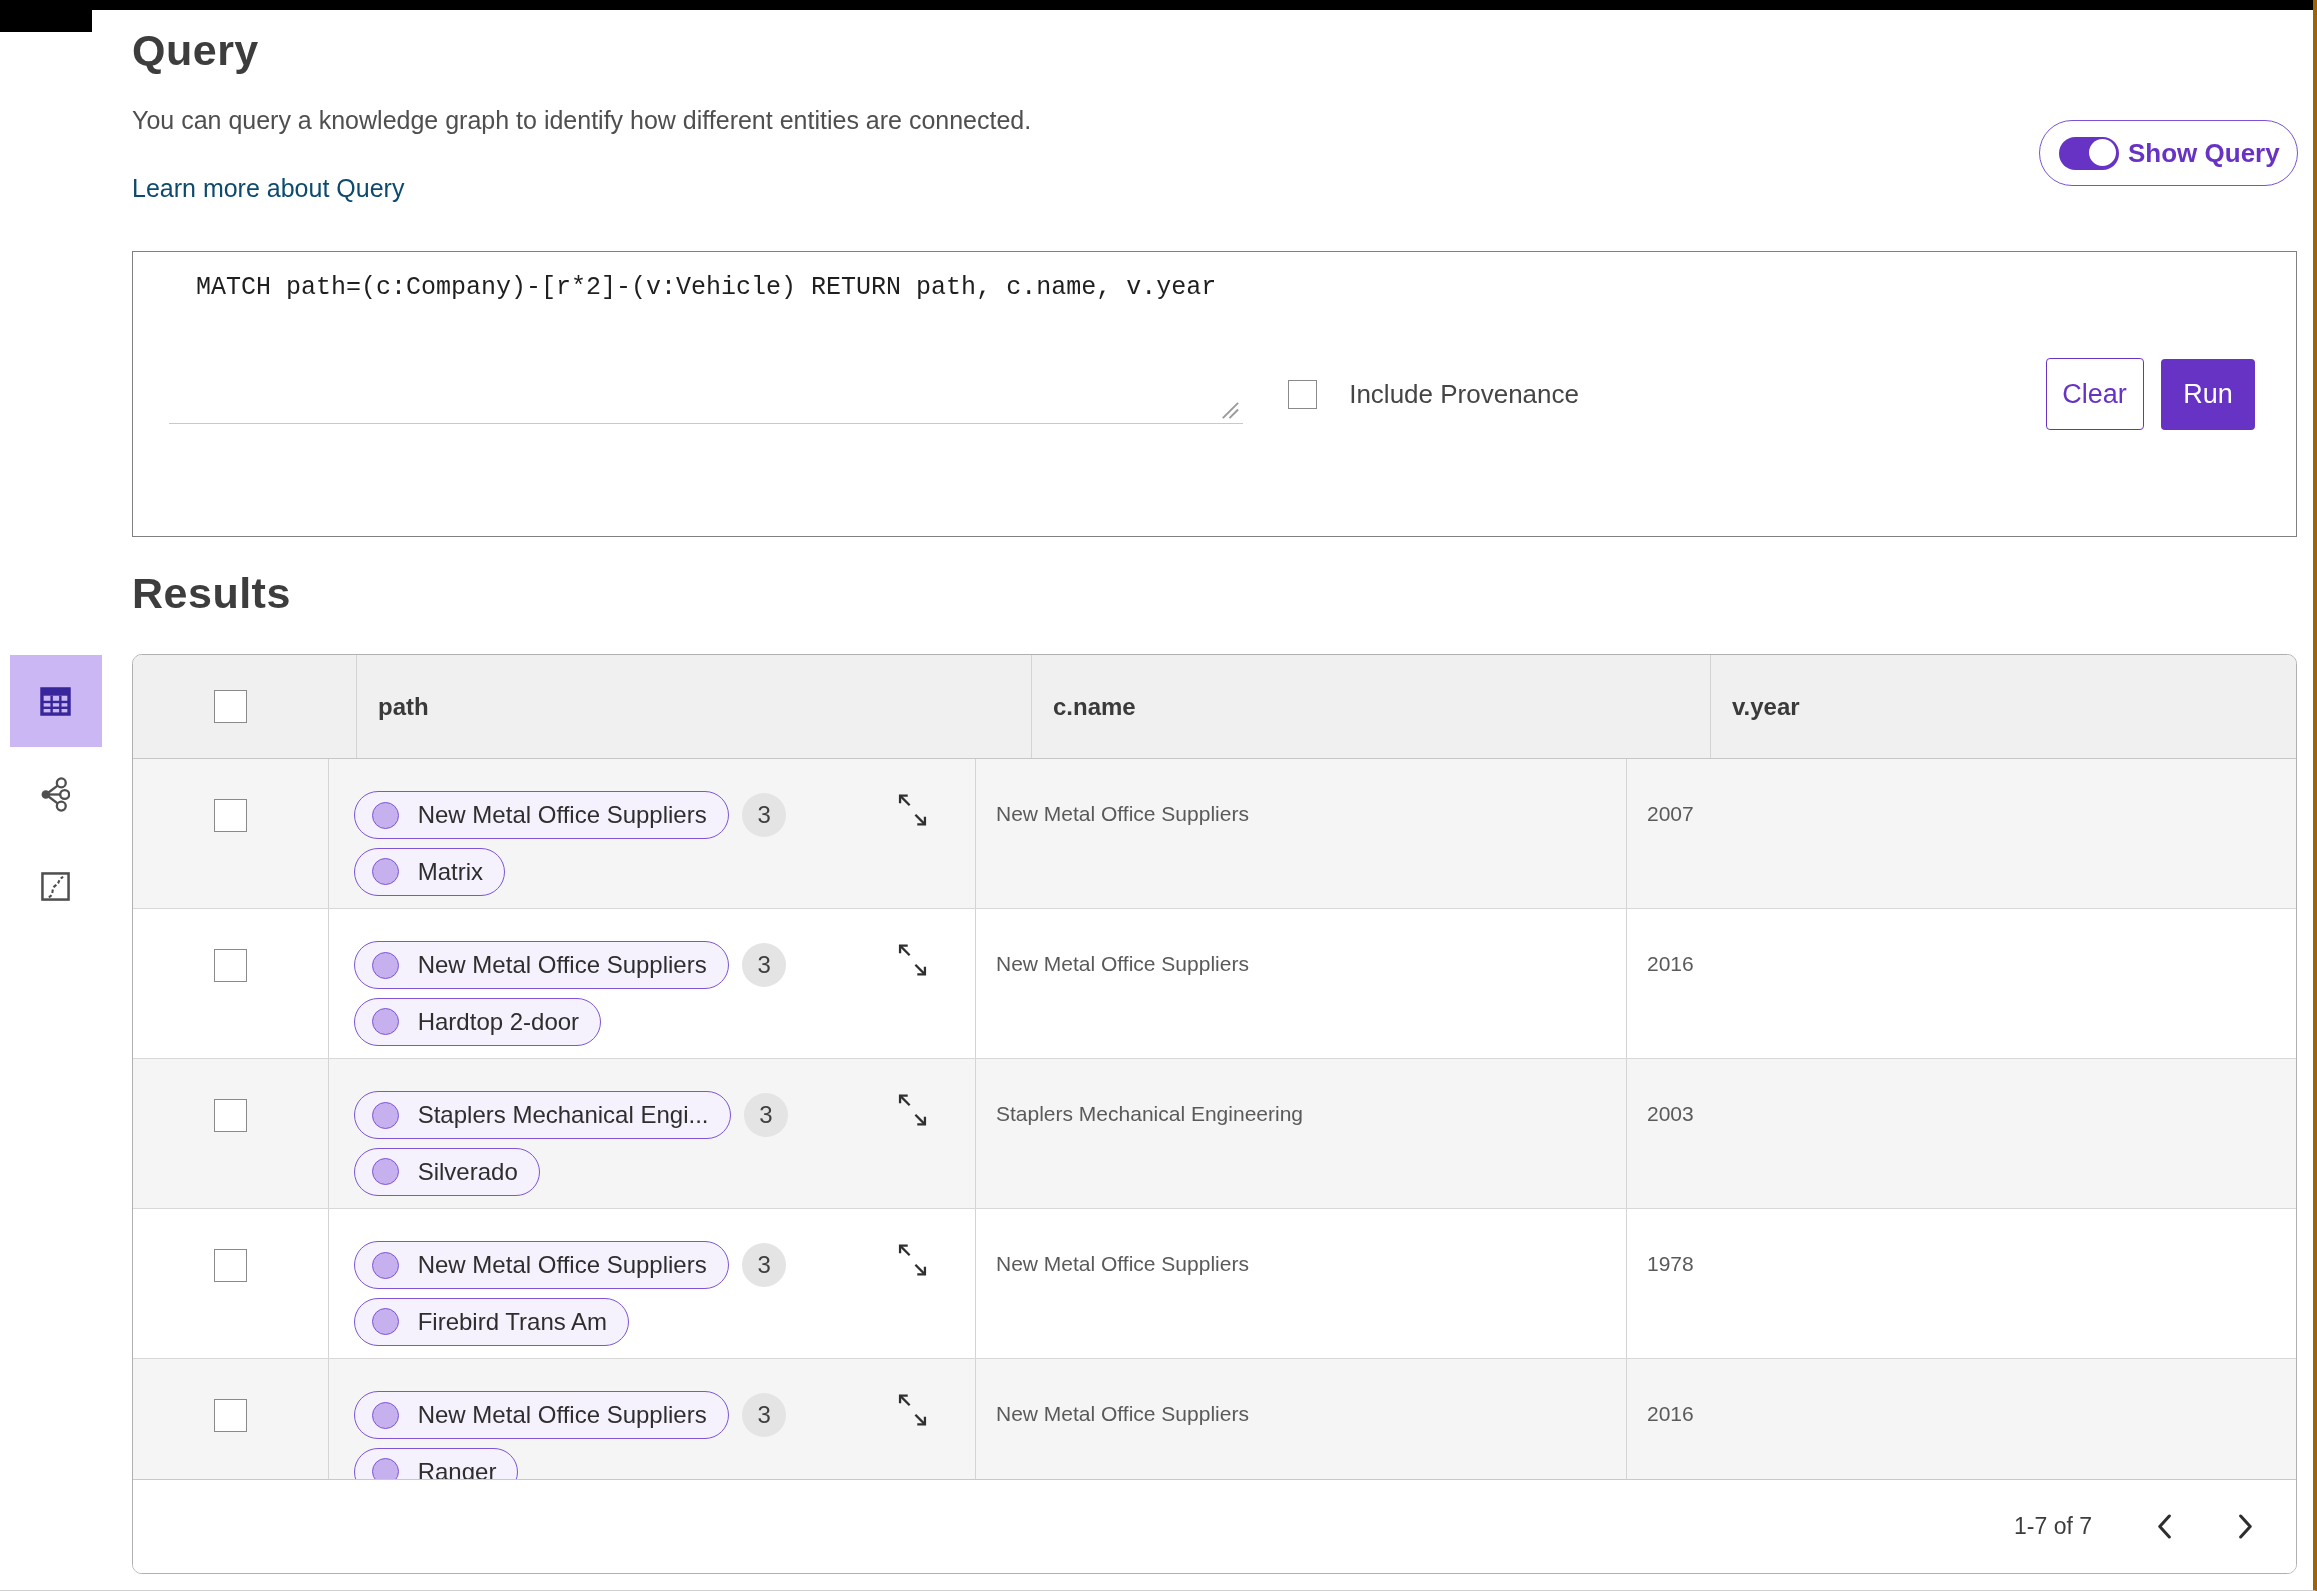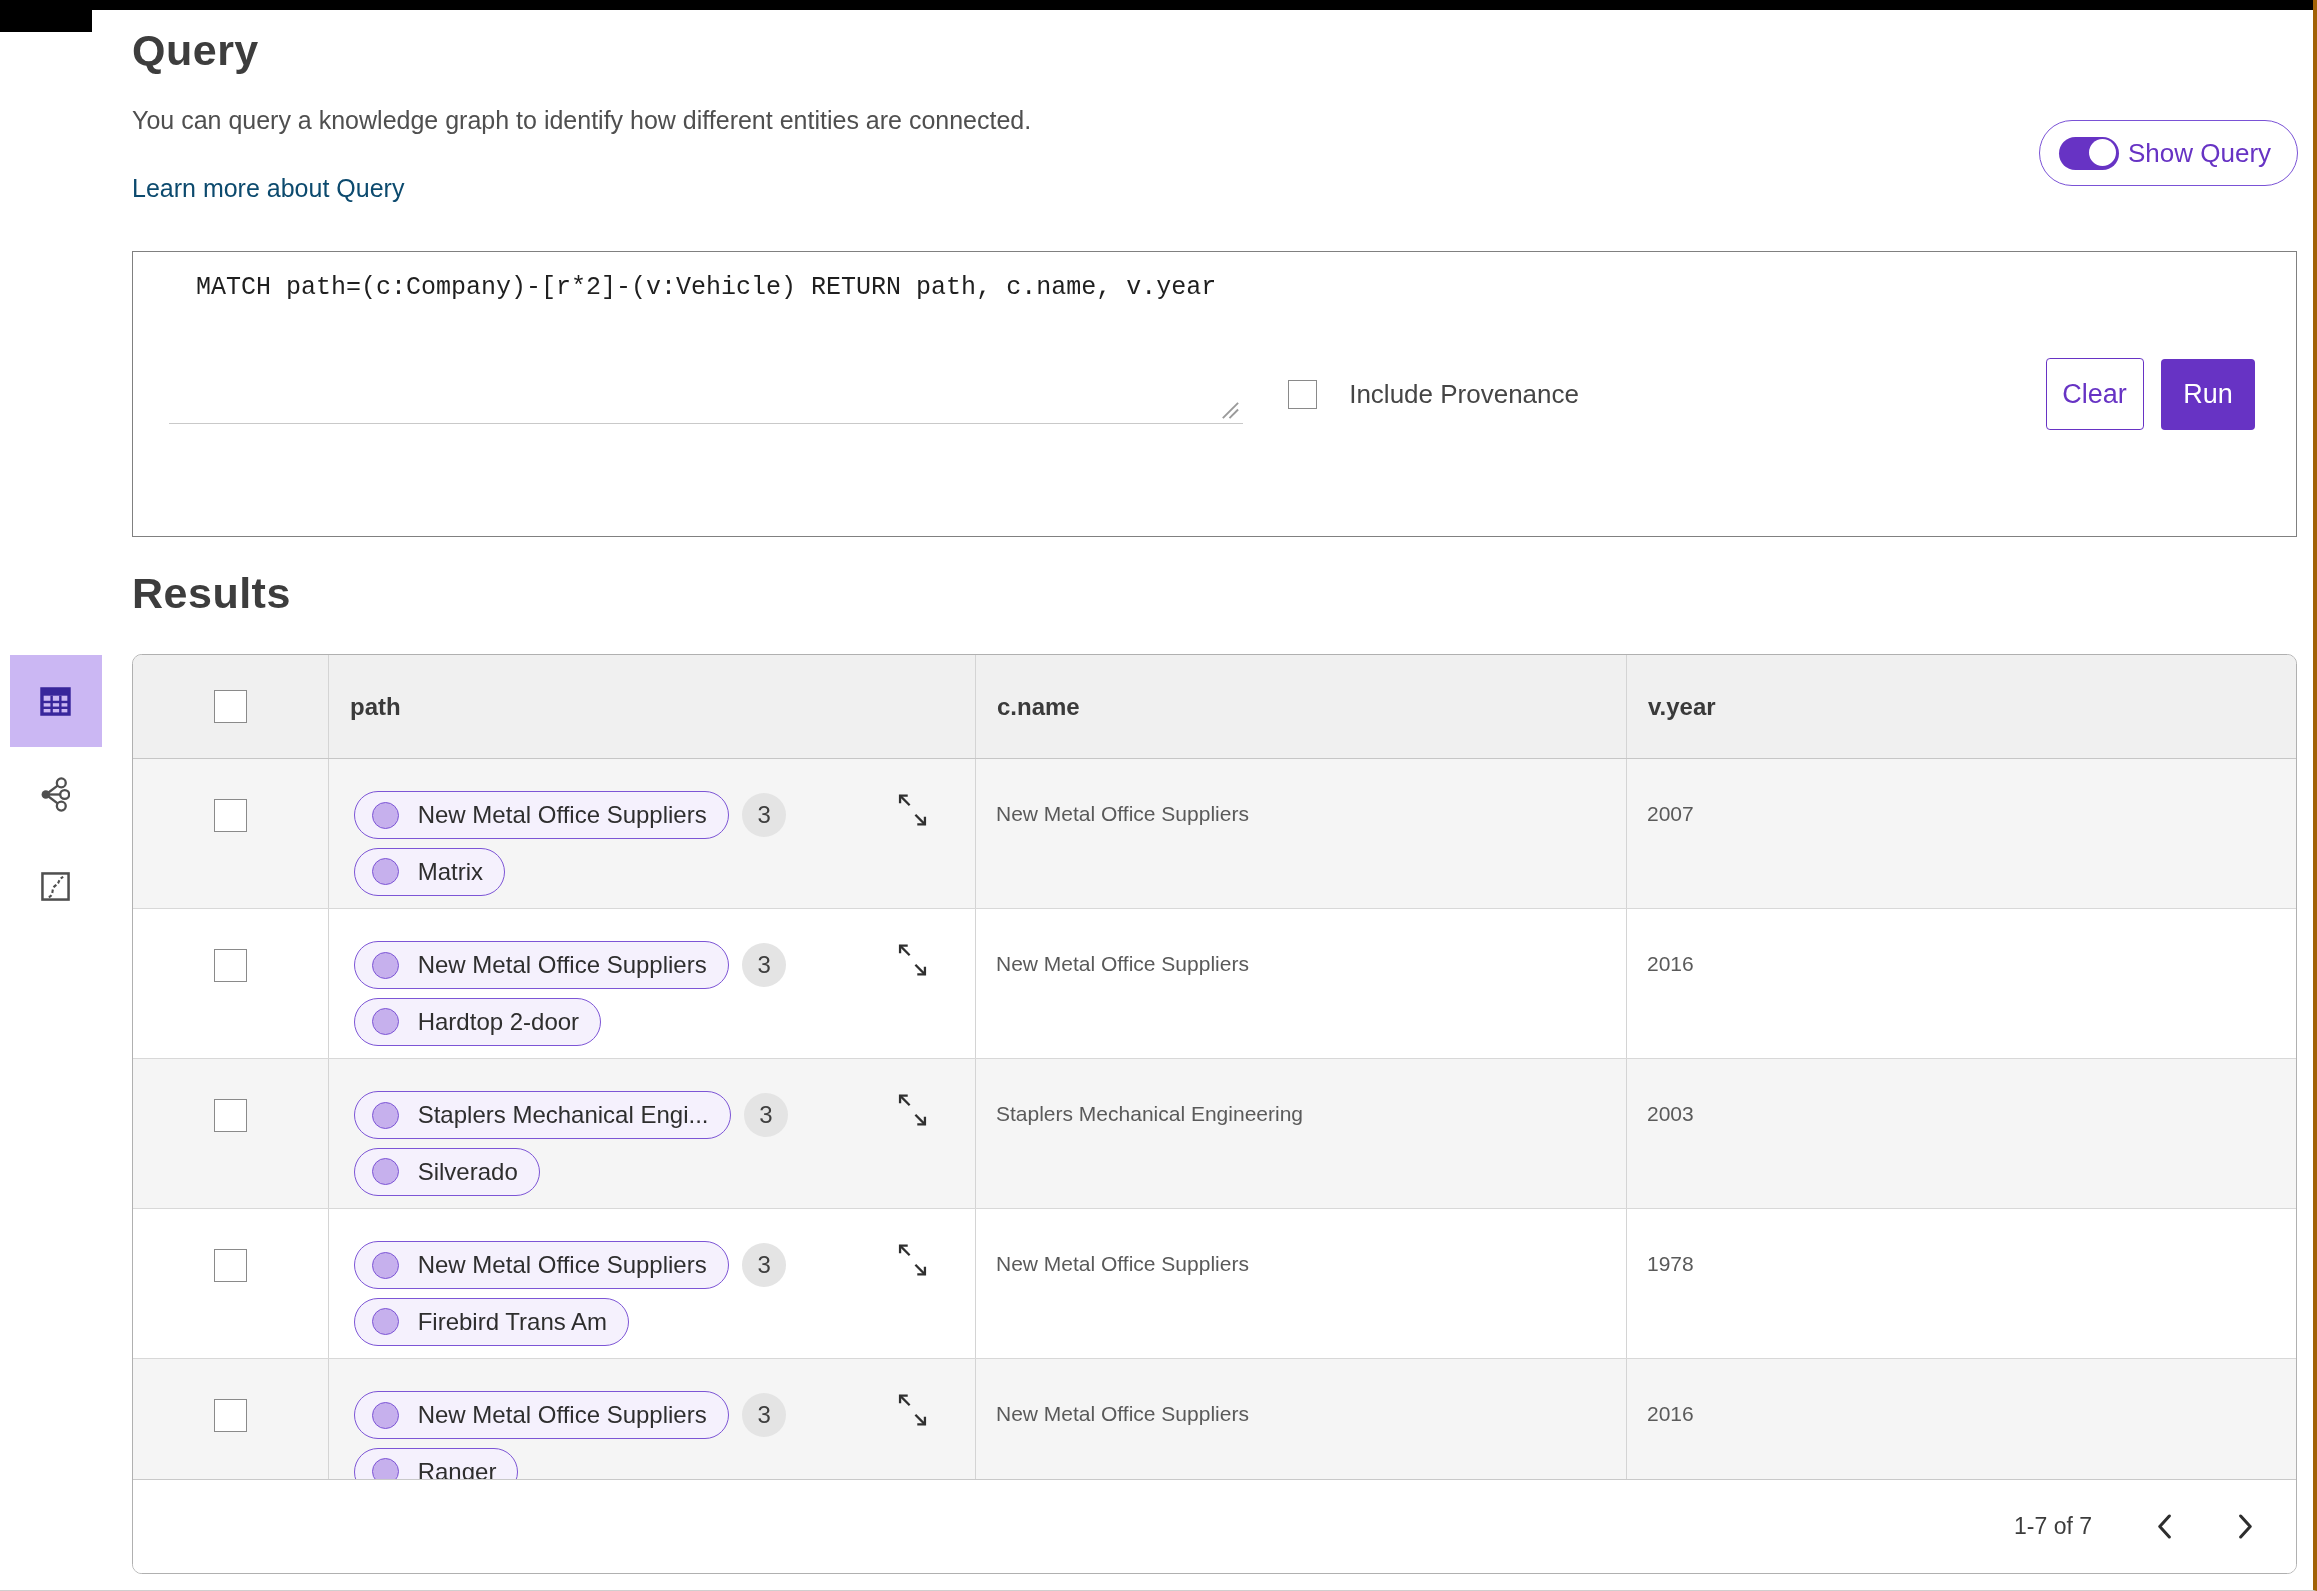--- a/index.html
+++ b/index.html
@@ -9,21 +9,21 @@
   .topbar{position:absolute;left:0;top:0;width:2317px;height:9.7px;background:#000;}
   .topcorner{position:absolute;left:0;top:0;width:92px;height:32px;background:#000;}
 
   
   .q-title{position:absolute;left:132px;top:25px;margin:0;font-size:43px;line-height:50px;
            font-weight:700;color:#3d3d3d;letter-spacing:0.5px;}
   .q-desc{position:absolute;left:132px;top:106px;margin:0;font-size:25px;color:#4f4f4f;}
   .learn-more{position:absolute;left:132px;top:174px;font-size:25px;color:#0c4a6e;text-decoration:none;cursor:pointer;}
   .show-query{position:absolute;left:2039px;top:120px;width:259px;height:66px;background:#fff;
               border:1.9px solid #7a52d6;border-radius:33px;display:flex;align-items:center;
-              padding:0 0 0 19.3px;box-sizing:border-box;cursor:pointer;}
+              padding:0 0 0 19.3px;box-sizing:border-box;cursor:pointer;font-weight:bold;}
   .track{width:60px;height:33px;border-radius:16.4px;background:#6733c4;position:relative;flex:none;}
   .knob{position:absolute;right:2.9px;top:2.9px;width:27px;height:27px;border-radius:50%;background:#fff;}
   .sq-label{margin-left:8.7px;font-size:26px;color:#6733c4;}
 
   
   .query-card{position:absolute;left:132px;top:251px;width:2165px;height:286px;background:#fff;
               border:1.9px solid #808080;box-sizing:border-box;display:flex;flex-direction:row;padding-left:36px;}
   .query-area{position:relative;height:172px;box-sizing:border-box;border-bottom:1px solid #c9c9c9;
               padding:21px 27px;cursor:text;}
   .query-code{font-family:"Liberation Mono","DejaVu Sans Mono",monospace;font-size:25px;color:#1f1f1f;white-space:pre;}
@@ -52,21 +52,21 @@
               border:1.9px solid #b0b0b0;border-radius:9.7px;box-sizing:border-box;
               display:flex;flex-direction:column;overflow:hidden;}
   .thead{height:104px;flex:none;background:#f0f0f0;border-bottom:1.9px solid #c6c6c6;display:flex;box-sizing:border-box;}
   .cell{box-sizing:border-box;}
   .c0{width:195px;flex:none;display:flex;justify-content:center;}
   .c1{width:647px;flex:none;position:relative;}
   .c2{width:651px;flex:none;}
   .c3{flex:1;}
   .thead .cell + .cell,.trow .cell + .cell{border-left:1.9px solid #d4d4d4;}
   .thead .c0{align-items:center;}
-  .thead .c1,.thead .c2,.thead .c3{display:flex;align-items:center;padding-left:21px;}
+  .thead .c1,.thead .c2,.thead .c3{display:flex;align-items:center;padding-left:21px;margin-left:28px;}
   .col-label{font-size:24px;font-weight:bold;color:#3a3a3a;}
 
   .tbody{flex:1;min-height:0;overflow:hidden;}
   .trow{height:150px;display:flex;background:#fff;border-bottom:1.9px solid #d8d8d8;box-sizing:border-box;}
   .trow.alt{background:#f5f5f5;}
   .trow .c0{padding-top:40px;align-items:flex-start;}
   .checkbox{width:33px;height:33px;border:1.9px solid #8a8a8a;background:#fff;box-sizing:border-box;cursor:pointer;}
   .path-cell{padding:32px 0 0 25px;display:flex;flex-direction:column;gap:8.7px;align-items:flex-start;}
   .pill-line{display:flex;align-items:center;}
   .pill{height:48px;border:1.9px solid #7d55d6;border-radius:24px;background:#f5f1fd;

